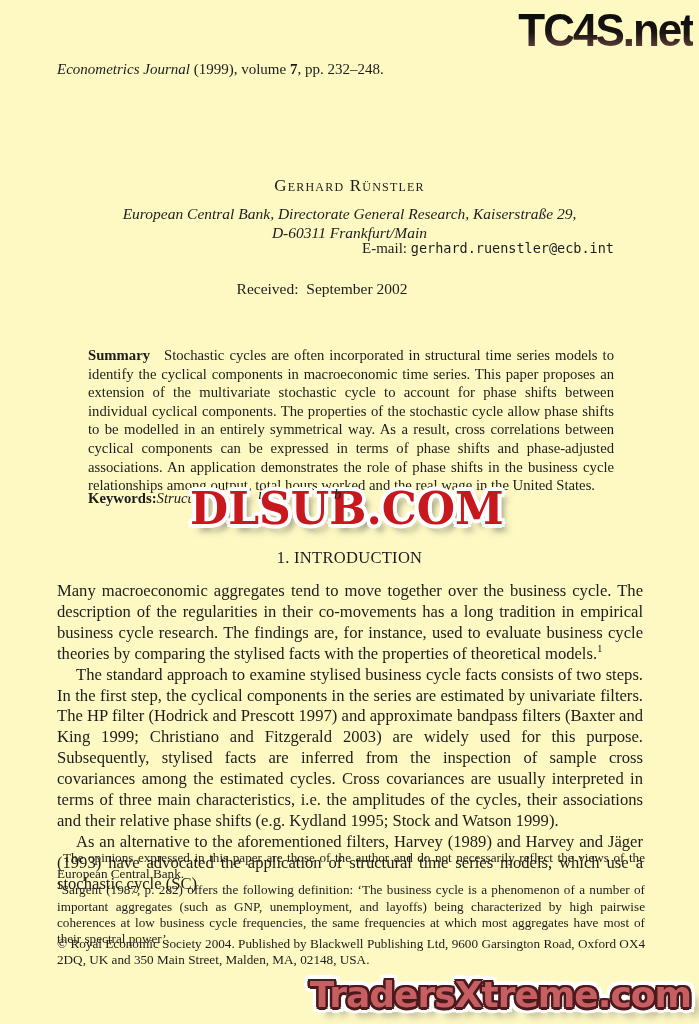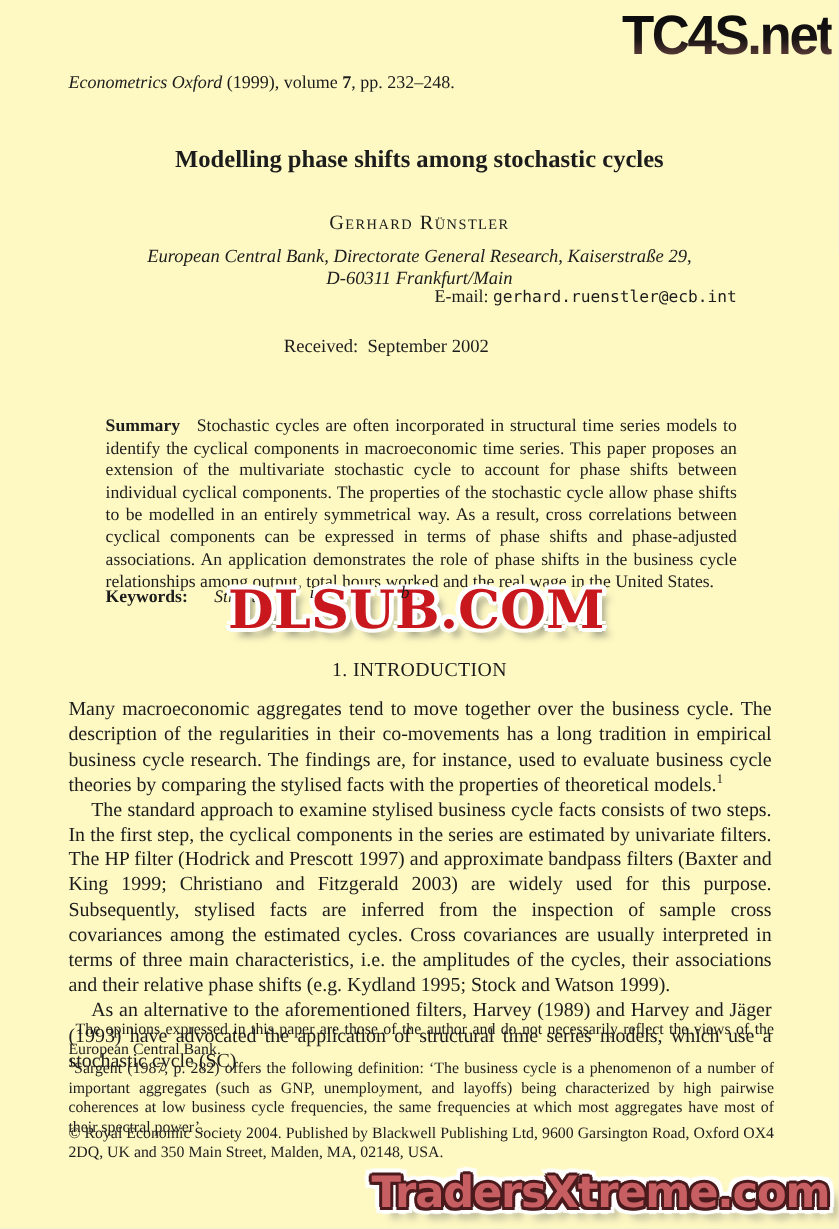--- a/index.html
+++ b/index.html
@@ -123,21 +123,21 @@
     line-height: 18.6px;
     text-align: justify;
   }
   .abstract .label { font-weight: bold; margin-right: 14px; }
 
   .keywords {
     position: absolute;
     top: 490px; left: 88px; width: 526px;
     font-size: 14.7px;
   }
-  .keywords .label { font-weight: bold; margin-right: 22px; }
+  .keywords .label { font-weight: bold; }
   .keywords .kwtext { font-style: italic; }
   .keywords .frag {
     position: absolute;
     top: -4px;
     font-style: italic;
     font-size: 14.7px;
     z-index: 21;
   }
   .keywords .frag-i { left: 170px; }
   .keywords .frag-b { left: 246px; }
@@ -182,24 +182,23 @@
 </head>
 <body>
 
 <div class="page">
 
   <div class="wm-tc4s">TC4S.net</div>
   <div class="wm-dlsub">DLSUB.COM</div>
   <div class="wm-traders">TradersXtreme.com</div>
 
   <div class="journal-line">
-    <span class="jname">Econometrics Oxford</span><span> (1999), volume </span><span class="jvol">7</span><span>, pp. 232–248.</span>
-  </div>
-
-  <h1 class="title">Modelling phase shifts among stochastic cycles</h1>
+    <span class="jname">Econometrics Journal</span><span> (1999), volume </span><span class="jvol">7</span><span>, pp. 232–248.</span>
+  </div>
+
   <div class="author">Gerhard Rünstler</div>
   <div class="affiliation">
     <div>European Central Bank, Directorate General Research, Kaiserstraße 29,</div>
     <div>D-60311 Frankfurt/Main</div>
   </div>
   <div class="email-line">
     <span>E-mail: </span><span class="addr">gerhard.ruenstler@ecb.int</span>
   </div>
   <div class="received">Received:  September 2002</div>
 

